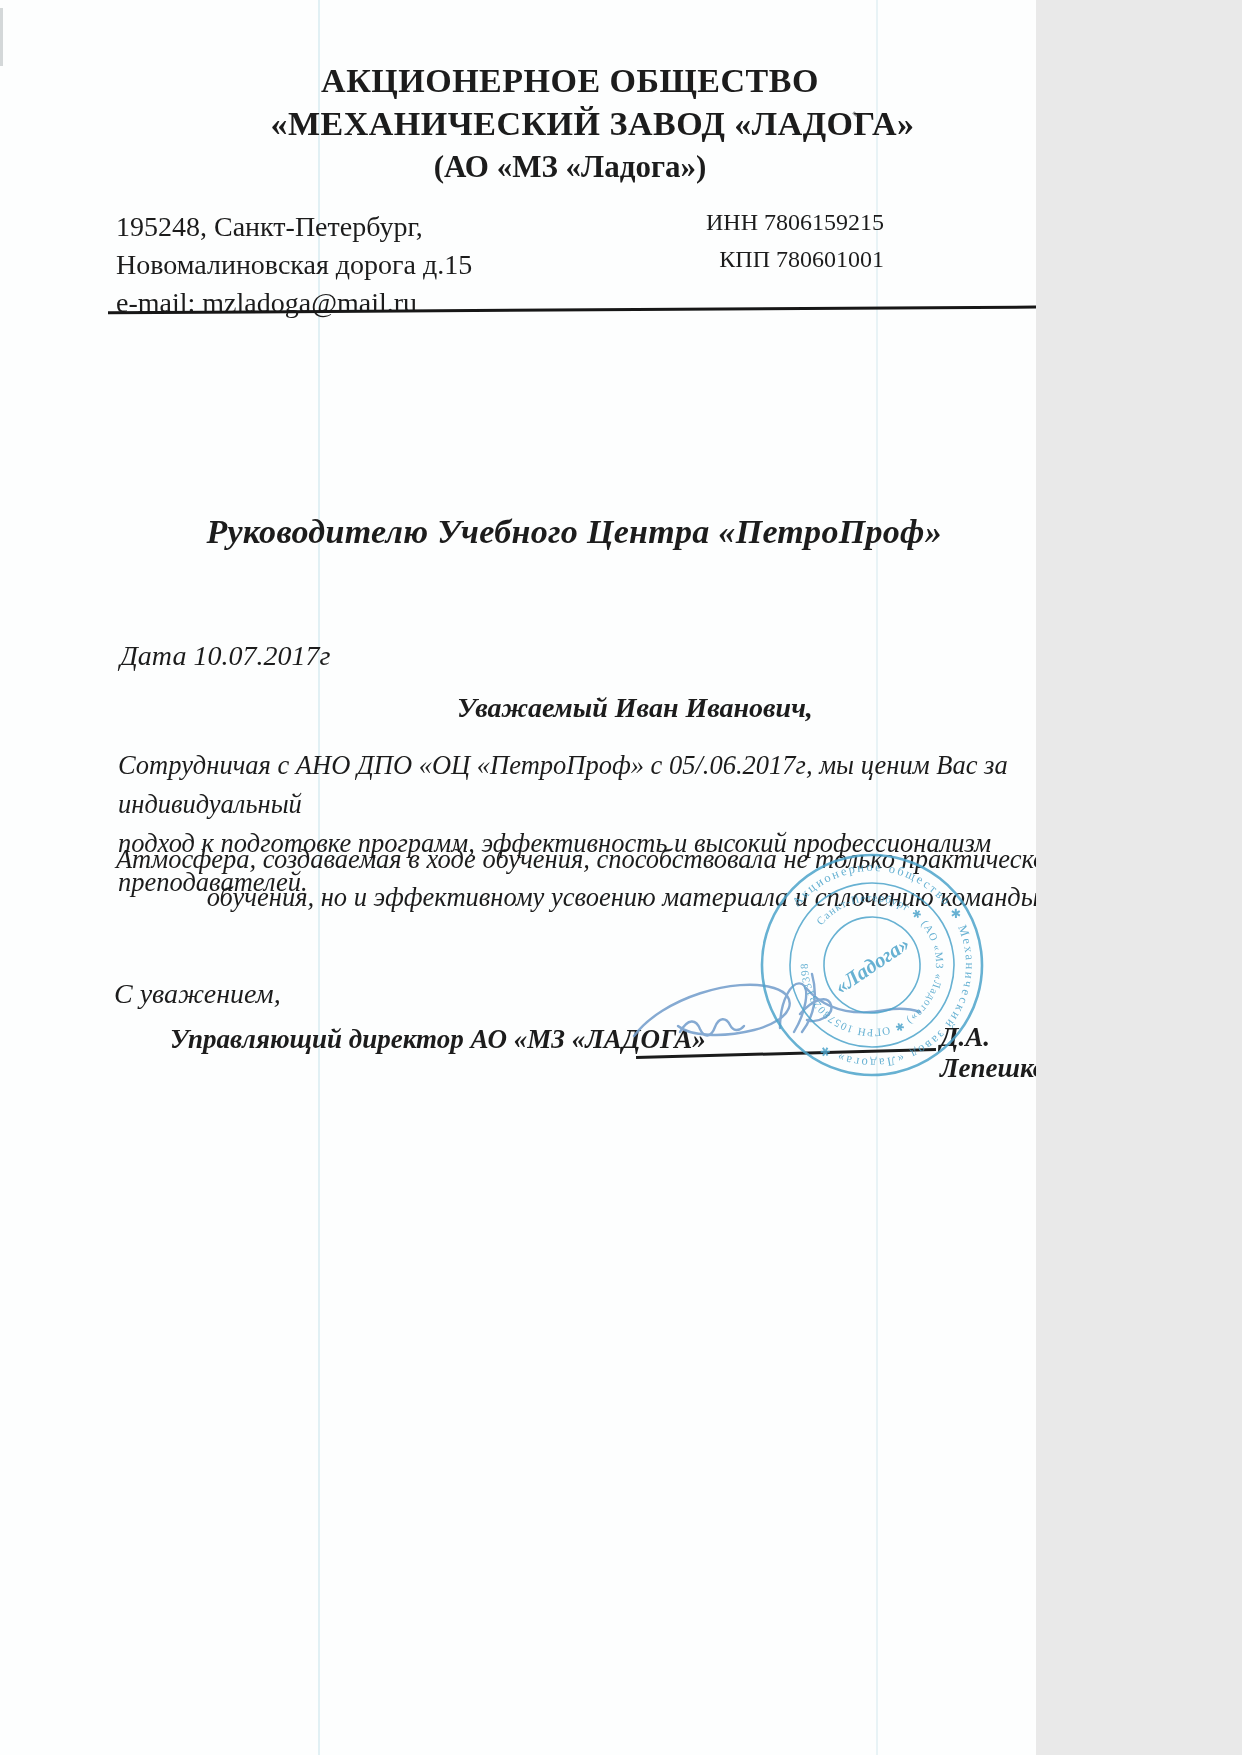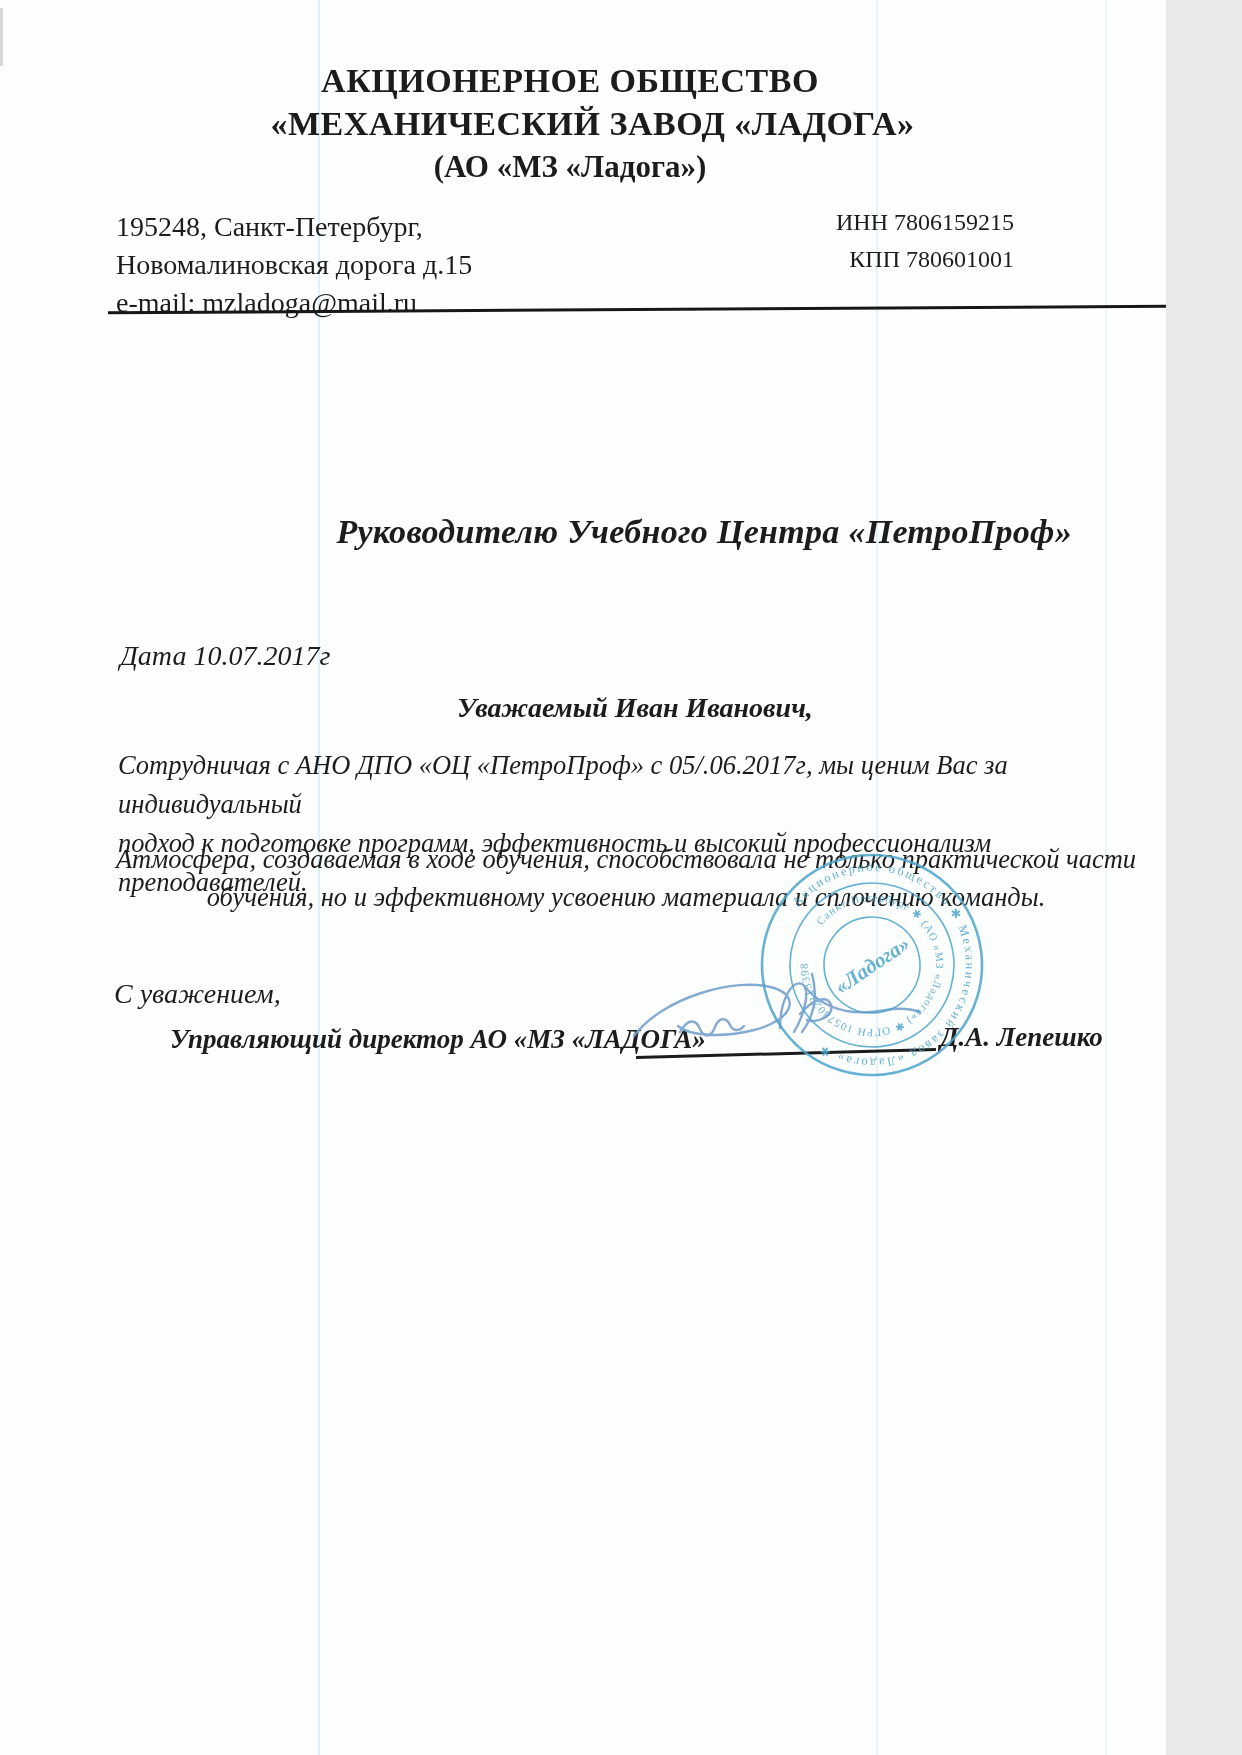--- a/index.html
+++ b/index.html
@@ -1,18 +1,18 @@
 <!DOCTYPE html>
 <html><head>
 <meta charset="utf-8">
 <style>
   html,body{margin:0;padding:0;background:#e9e9e9;}
   .page{
     position:relative;
-    width:1166px;height:1755px;
+    width:1036px;height:1755px;
     background:#fdfefe;
     font-family:"Liberation Serif","DejaVu Serif",serif;
     color:#1c1c1c;
     overflow:hidden;
   }
   .abs{position:absolute;}
   
   .header{left:0;top:60px;width:1140px;text-align:center;font-weight:bold;}
   .header .h1{font-size:34px;line-height:42px;letter-spacing:.5px;}
   .header .h2{font-size:34px;line-height:44px;letter-spacing:.5px;padding-left:45px;}

